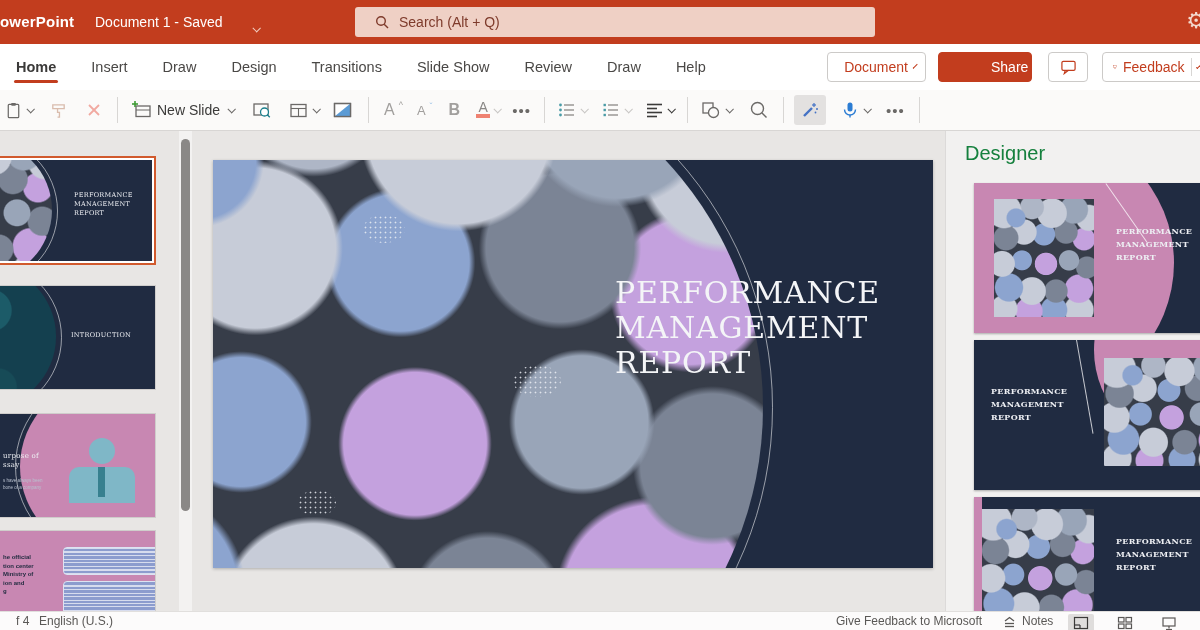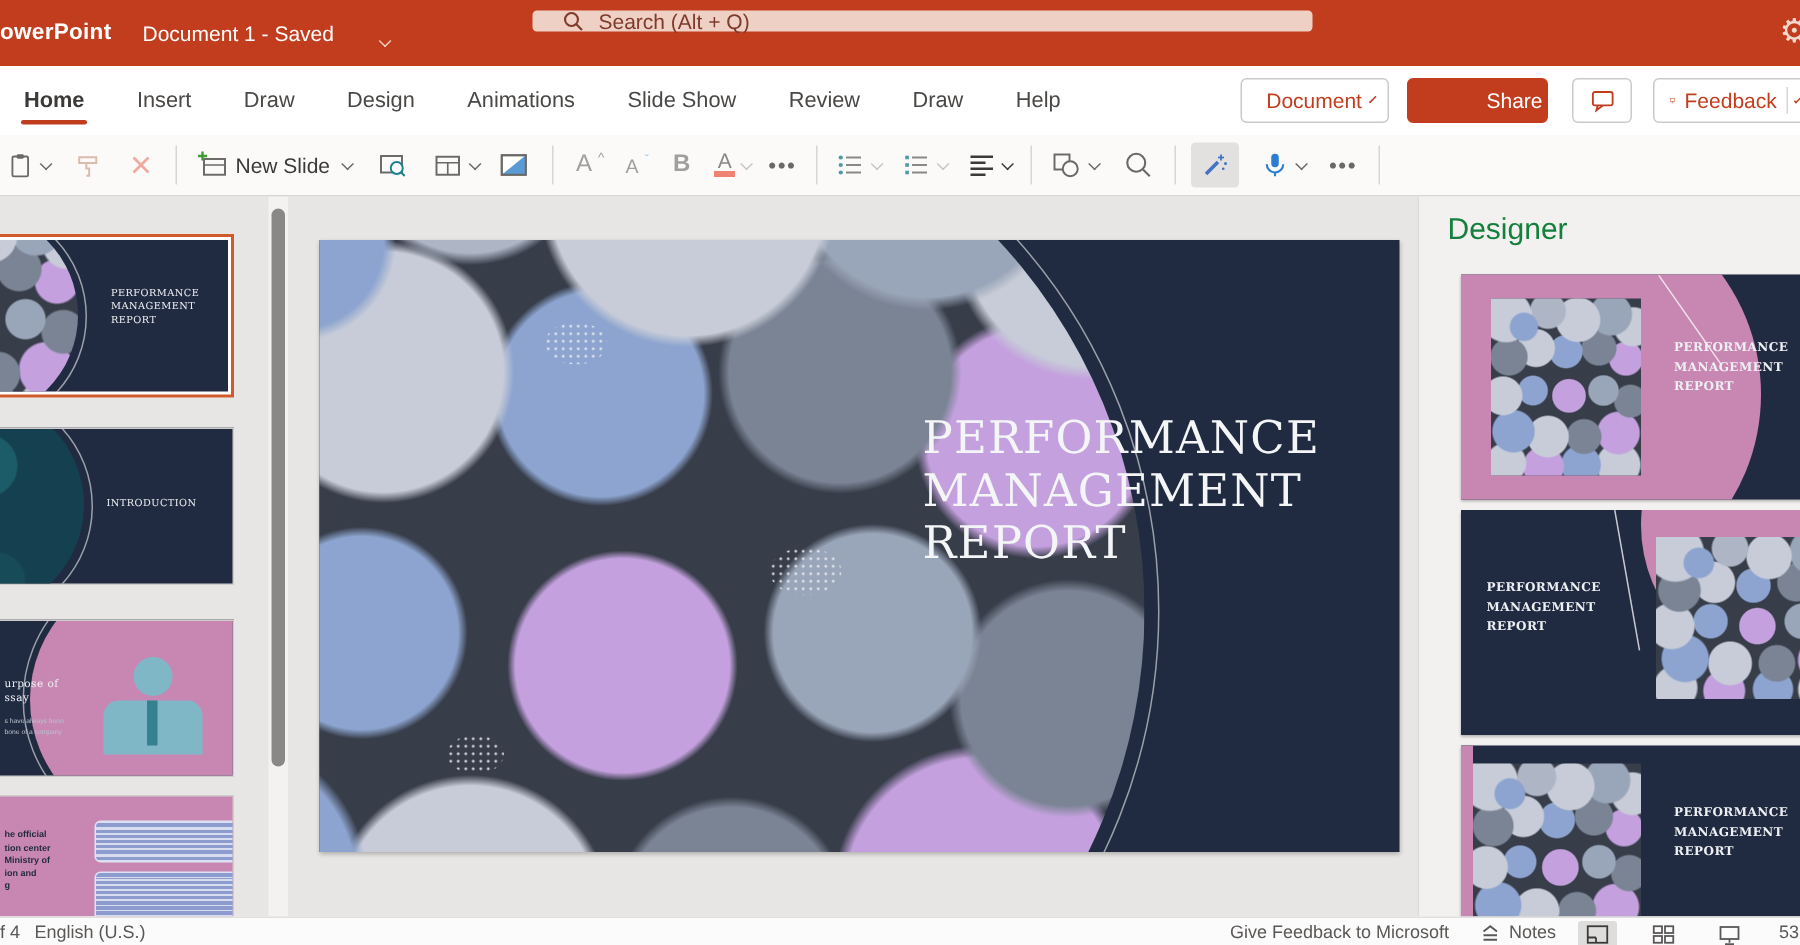--- a/index.html
+++ b/index.html
@@ -4,21 +4,21 @@
 <style>
   * { box-sizing: border-box; margin: 0; padding: 0; }
   html,body { width:1200px; height:630px; overflow:hidden; }
   body { font-family:"Liberation Sans", sans-serif; background:#E8E6E4; position:relative; }
 
   
   .titlebar { position:absolute; left:0; top:0; width:1200px; height:44px; background:#C23D1E; color:#fff; }
   .appname { position:absolute; left:0; top:13px; font-size:15px; font-weight:bold; letter-spacing:.2px; }
   .doctitle { position:absolute; left:95px; top:14px; font-size:14px; }
   .doc-chev { position:absolute; left:253px; top:18px; color:#F2CFC3; }
-  .searchwrap { position:absolute; left:355px; top:7px; width:520px; height:14px; background:#EFD0C5; border-radius:3px; display:flex; align-items:center; }
+  .searchwrap { position:absolute; left:355px; top:7px; width:520px; height:30px; background:#EFD0C5; border-radius:3px; display:flex; align-items:center; }
   .searchwrap svg { margin-left:20px; }
   .searchwrap input { border:none; outline:none; background:transparent; font-size:14px; color:#7E3A2B; margin-left:9px; width:440px; font-family:"Liberation Sans",sans-serif; }
   .searchwrap input::placeholder { color:#7E3A2B; opacity:1; }
   .gear { position:absolute; right:-6px; top:8px; font-size:22px; color:#F3D9CE; }
 
   
   .tabsrow { position:absolute; left:0; top:44px; width:1200px; height:46px; background:#FFFFFF; }
   .tabs { position:absolute; left:14px; top:0; height:46px; display:flex; gap:31px; align-items:center; }
   .tab { font-size:14.5px; color:#4A4846; padding:13px 2px; position:relative; cursor:default; white-space:nowrap; }
   .tab.active { font-weight:bold; color:#3B3A39; }
@@ -99,21 +99,21 @@
 
   
   .designer { position:absolute; left:945px; top:0; width:255px; height:480px; background:#F2F1F0; border-left:1px solid #DCDAD9; overflow:hidden; }
   .designer h2 { position:absolute; left:19px; top:11px; font-size:20px; font-weight:400; color:#15803d; }
   .dcard { position:absolute; left:28px; width:260px; height:150px; background:#202B41; overflow:hidden; box-shadow:0 1px 2px rgba(0,0,0,.3); }
   .dtitle { position:absolute; font-family:"DejaVu Serif",serif; font-size:8px; line-height:13px; letter-spacing:.3px; color:#EDEFF3; font-weight:bold; }
   .wline { position:absolute; width:1.2px; background:rgba(255,255,255,.75); }
 
   
   .statusbar { position:absolute; left:0; top:611px; width:1200px; height:19px; background:#FCFBFB; border-top:1px solid #E1DFDD; font-size:12px; color:#5A5856; }
-  .statusbar span { position:absolute; top:2px; }
+  .statusbar span { position:absolute; top:2px;margin-left:16px; }
   .viewbtn { position:absolute; top:0; width:26px; height:18px; display:flex; align-items:center; justify-content:center; }
   .viewbtn.hl { background:#DFDDDC; border-radius:2px; }
 
   svg { display:block; }
 </style>
 </head>
 <body>
 
 <header class="titlebar">
   <span class="appname">owerPoint</span>
@@ -128,21 +128,21 @@
   </div>
   <span class="gear">⚙</span>
 </header>
 
 <nav class="tabsrow">
   <div class="tabs">
     <div class="tab active">Home</div>
     <div class="tab">Insert</div>
     <div class="tab">Draw</div>
     <div class="tab">Design</div>
-    <div class="tab">Animations</div>
+    <div class="tab">Transitions</div>
     <div class="tab">Slide Show</div>
     <div class="tab">Review</div>
     <div class="tab">Draw</div>
     <div class="tab">Help</div>
   </div>
   <div class="rbtn" style="left:827px; width:99px;">
     <svg width="15" height="15" viewBox="0 0 16 16">
         <path d="M3 13 L10.5 5.5 L12.5 7.5 L5 15 L2.7 15.4 Z M11.5 4.5 L13 3 L15 5 L13.5 6.5 Z" fill="none" stroke="#C23D1E" stroke-width="1.2"></path>
       </svg>
     <span>Document</span>

